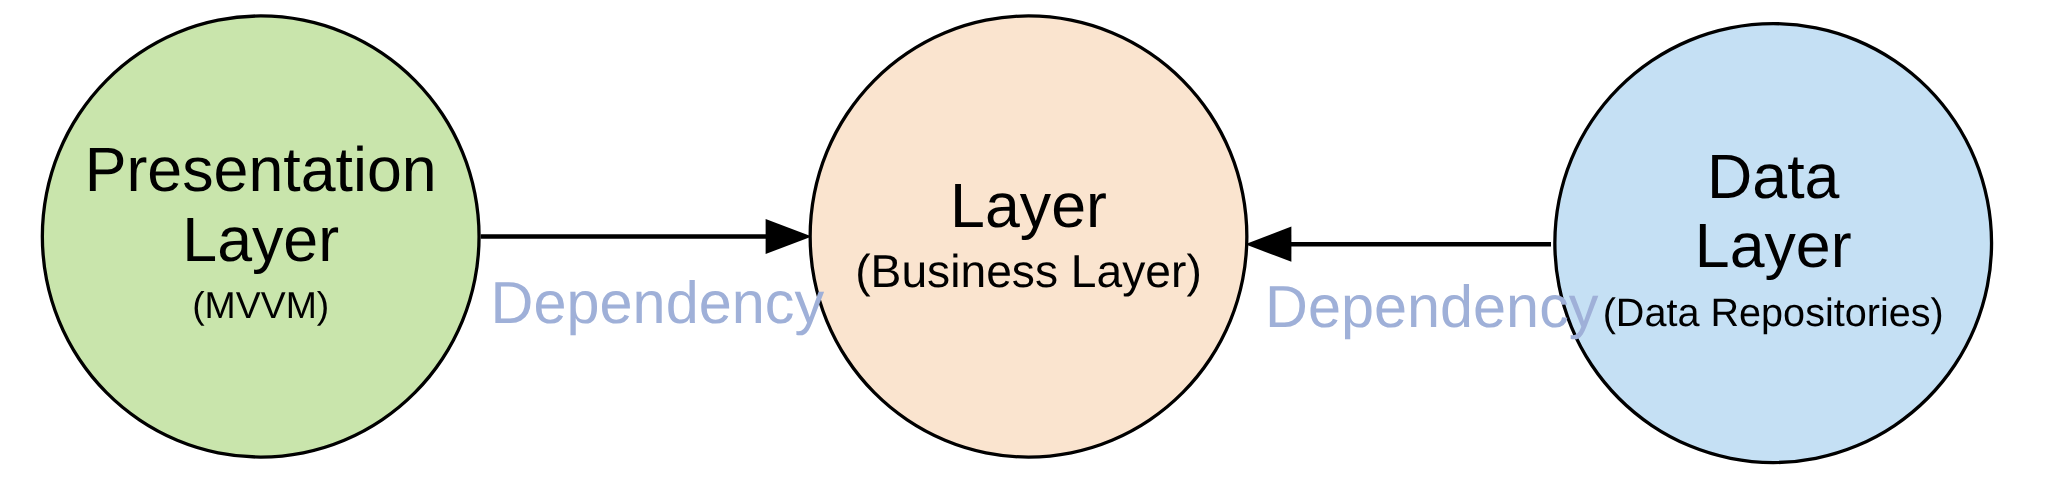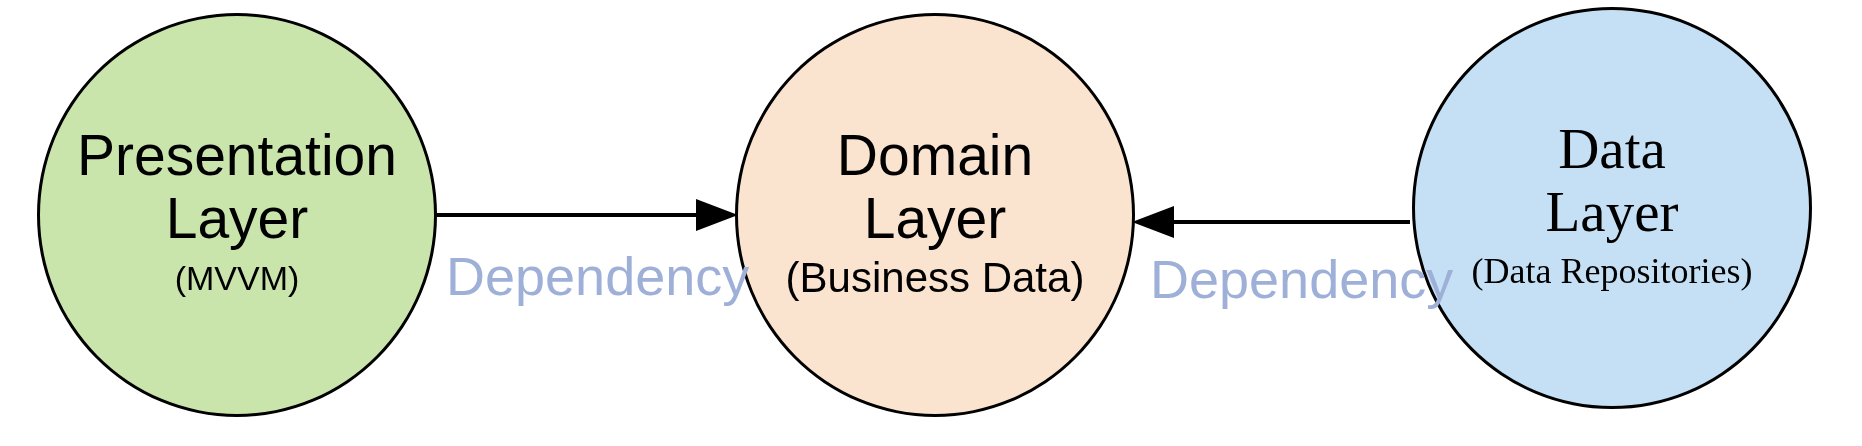--- a/index.html
+++ b/index.html
@@ -24,21 +24,21 @@
     box-sizing: border-box;
     display: flex;
     flex-direction: column;
     align-items: center;
     justify-content: center;
     text-align: center;
     color: #000000;
   }
   .node-presentation { left: 37px;  top: 13px; }
   .node-domain       { left: 735px; top: 13px; }
-  .node-data         { left: 1412px; top: 7px; height: 402px; font-family: Liberation Serif, serif; }
+  .node-data         { left: 1412px; top: 20px; height: 402px; }
   .node .title-line {
     font-size: 57px;
     line-height: 63px;
     white-space: nowrap;
   }
   .node .subtitle {
     line-height: 56px;
     white-space: nowrap;
   }
   .node-presentation .subtitle { font-size: 34px; }
@@ -88,23 +88,22 @@
     </g>
   </svg>
 
   <div class="node node-presentation" style="background-color: rgb(201, 229, 172);">
     <div class="title-line">Presentation</div>
     <div class="title-line">Layer</div>
     <div class="subtitle">(MVVM)</div>
   </div>
 
   <div class="node node-domain" style="background-color: rgb(250, 228, 207);">
-    <div class="title-line">Domain</div>
     <div class="title-line">Layer</div>
-    <div class="subtitle">(Business Data)</div>
+    <div class="subtitle">(Business Layer)</div>
   </div>
 
   <div class="node node-data" style="background-color: rgb(197, 224, 244);">
     <div class="title-line">Data</div>
     <div class="title-line">Layer</div>
     <div class="subtitle">(Data Repositories)</div>
   </div>
 
   <div class="edge-label edge-label-1" style="color: rgb(159, 176, 216);">Dependency</div>
 

